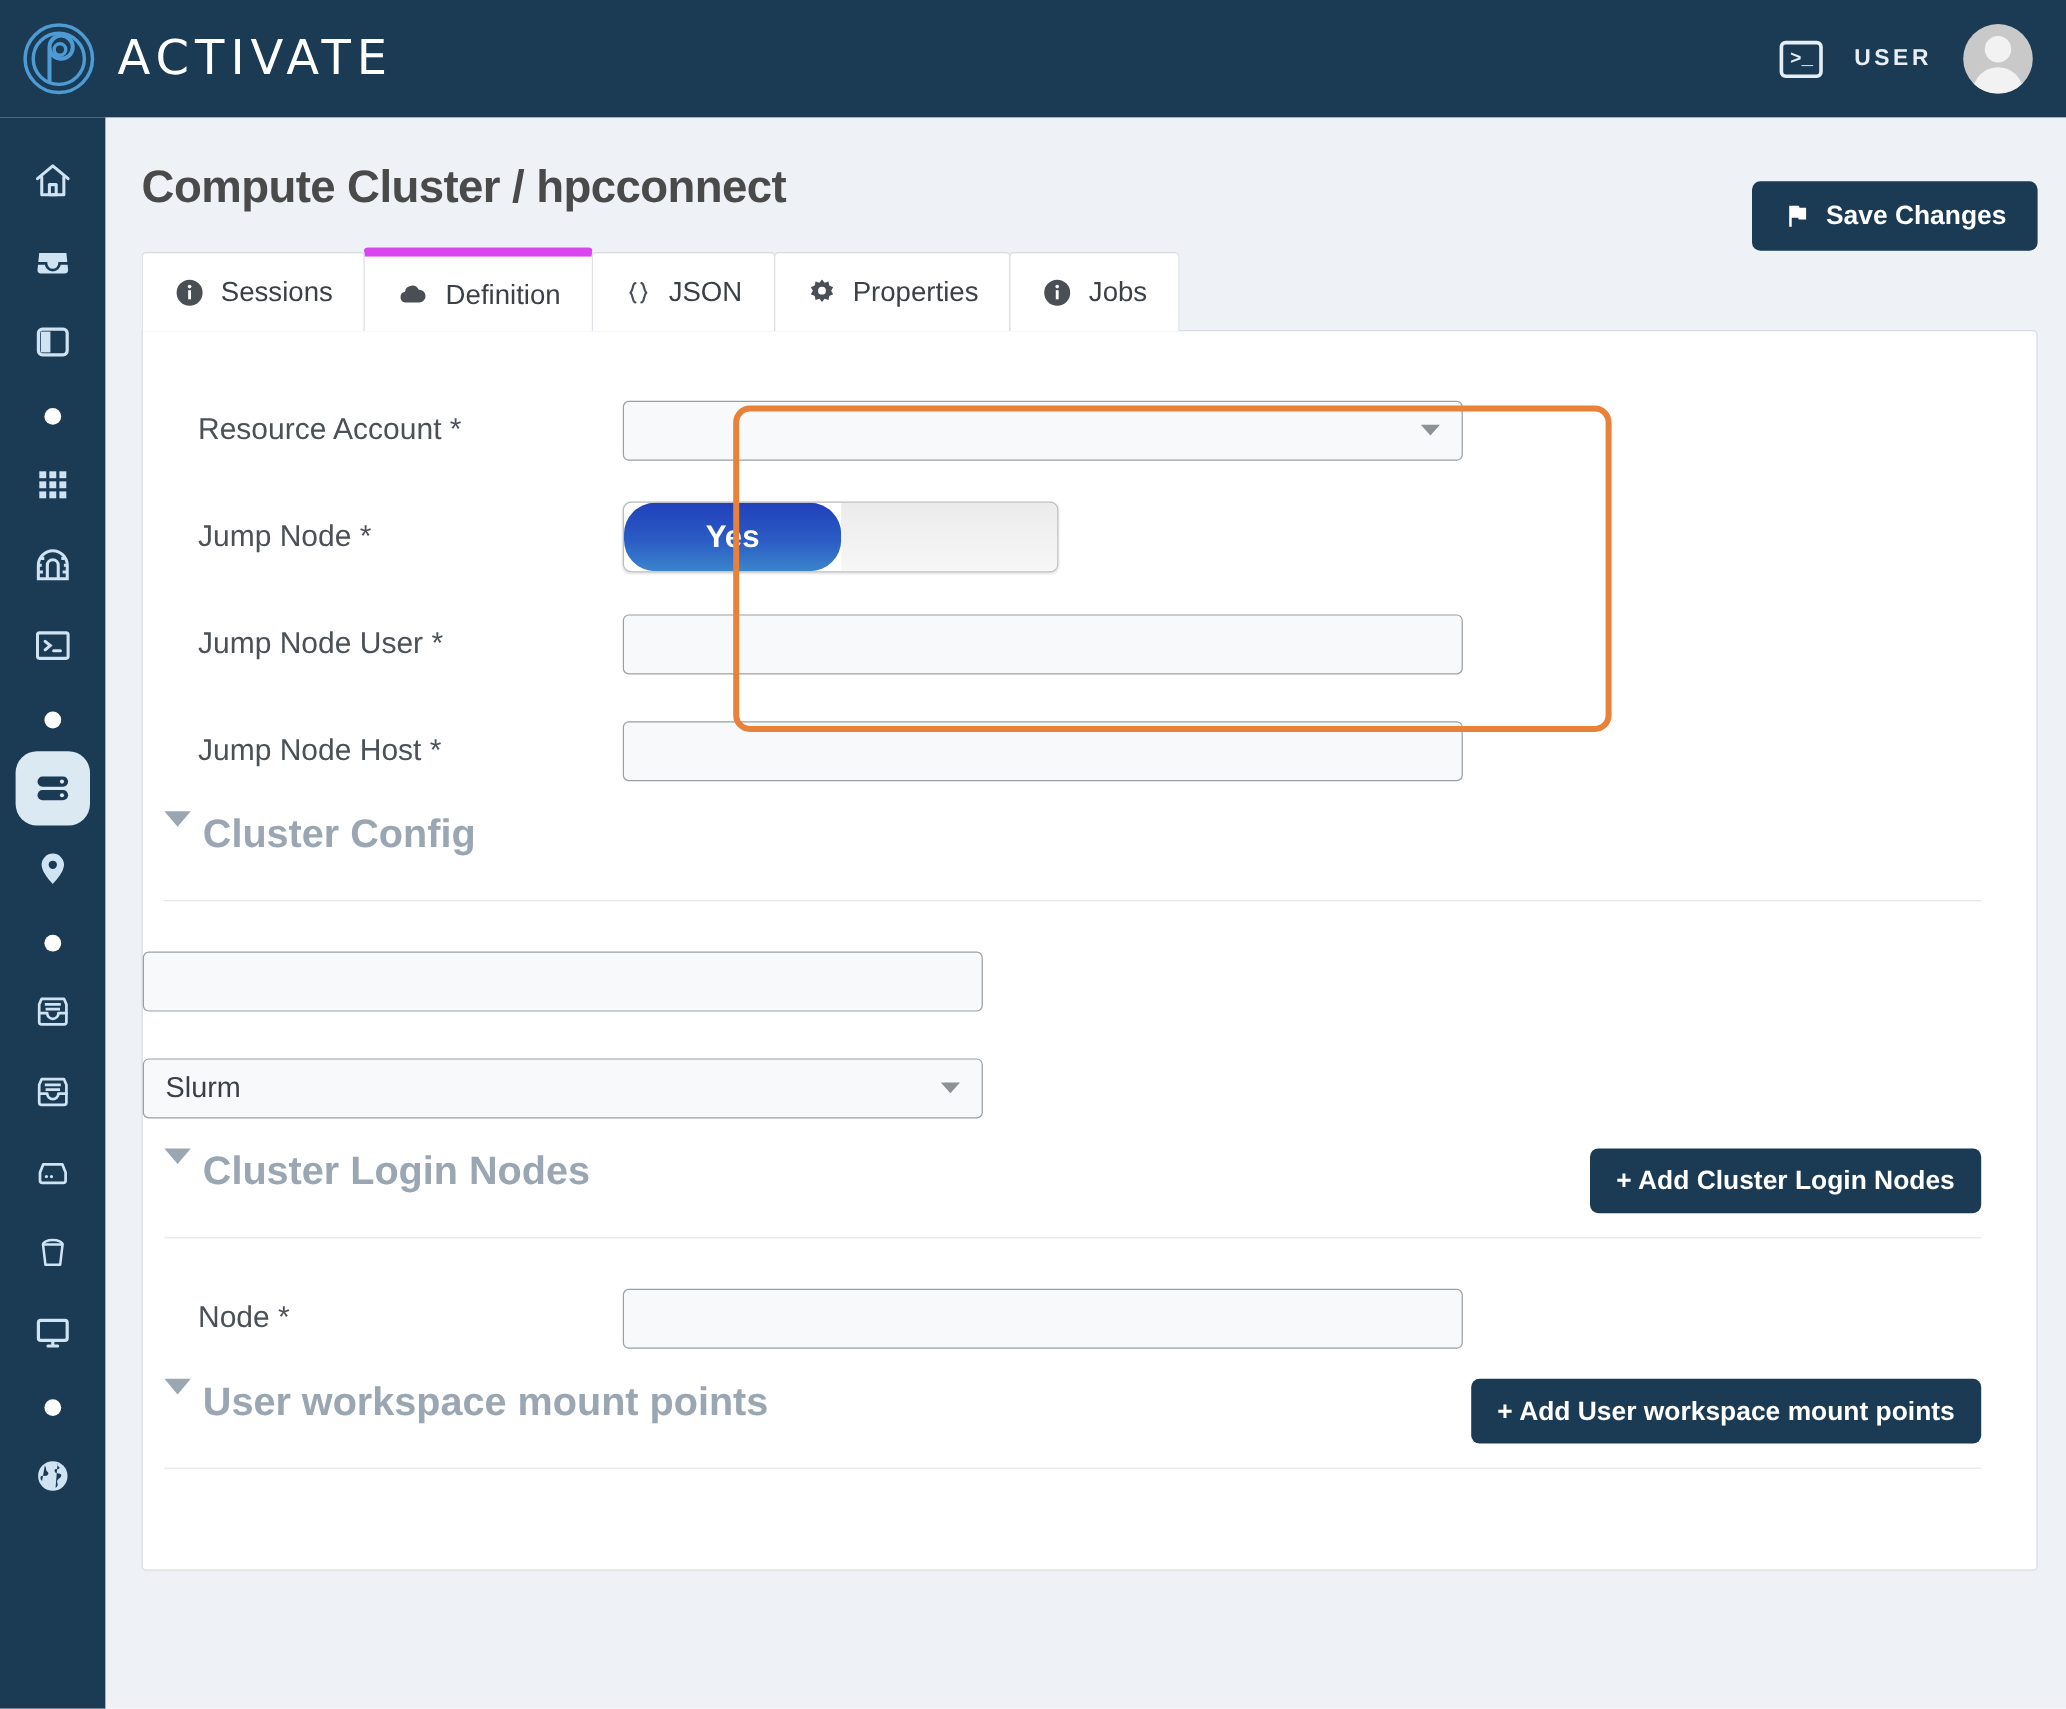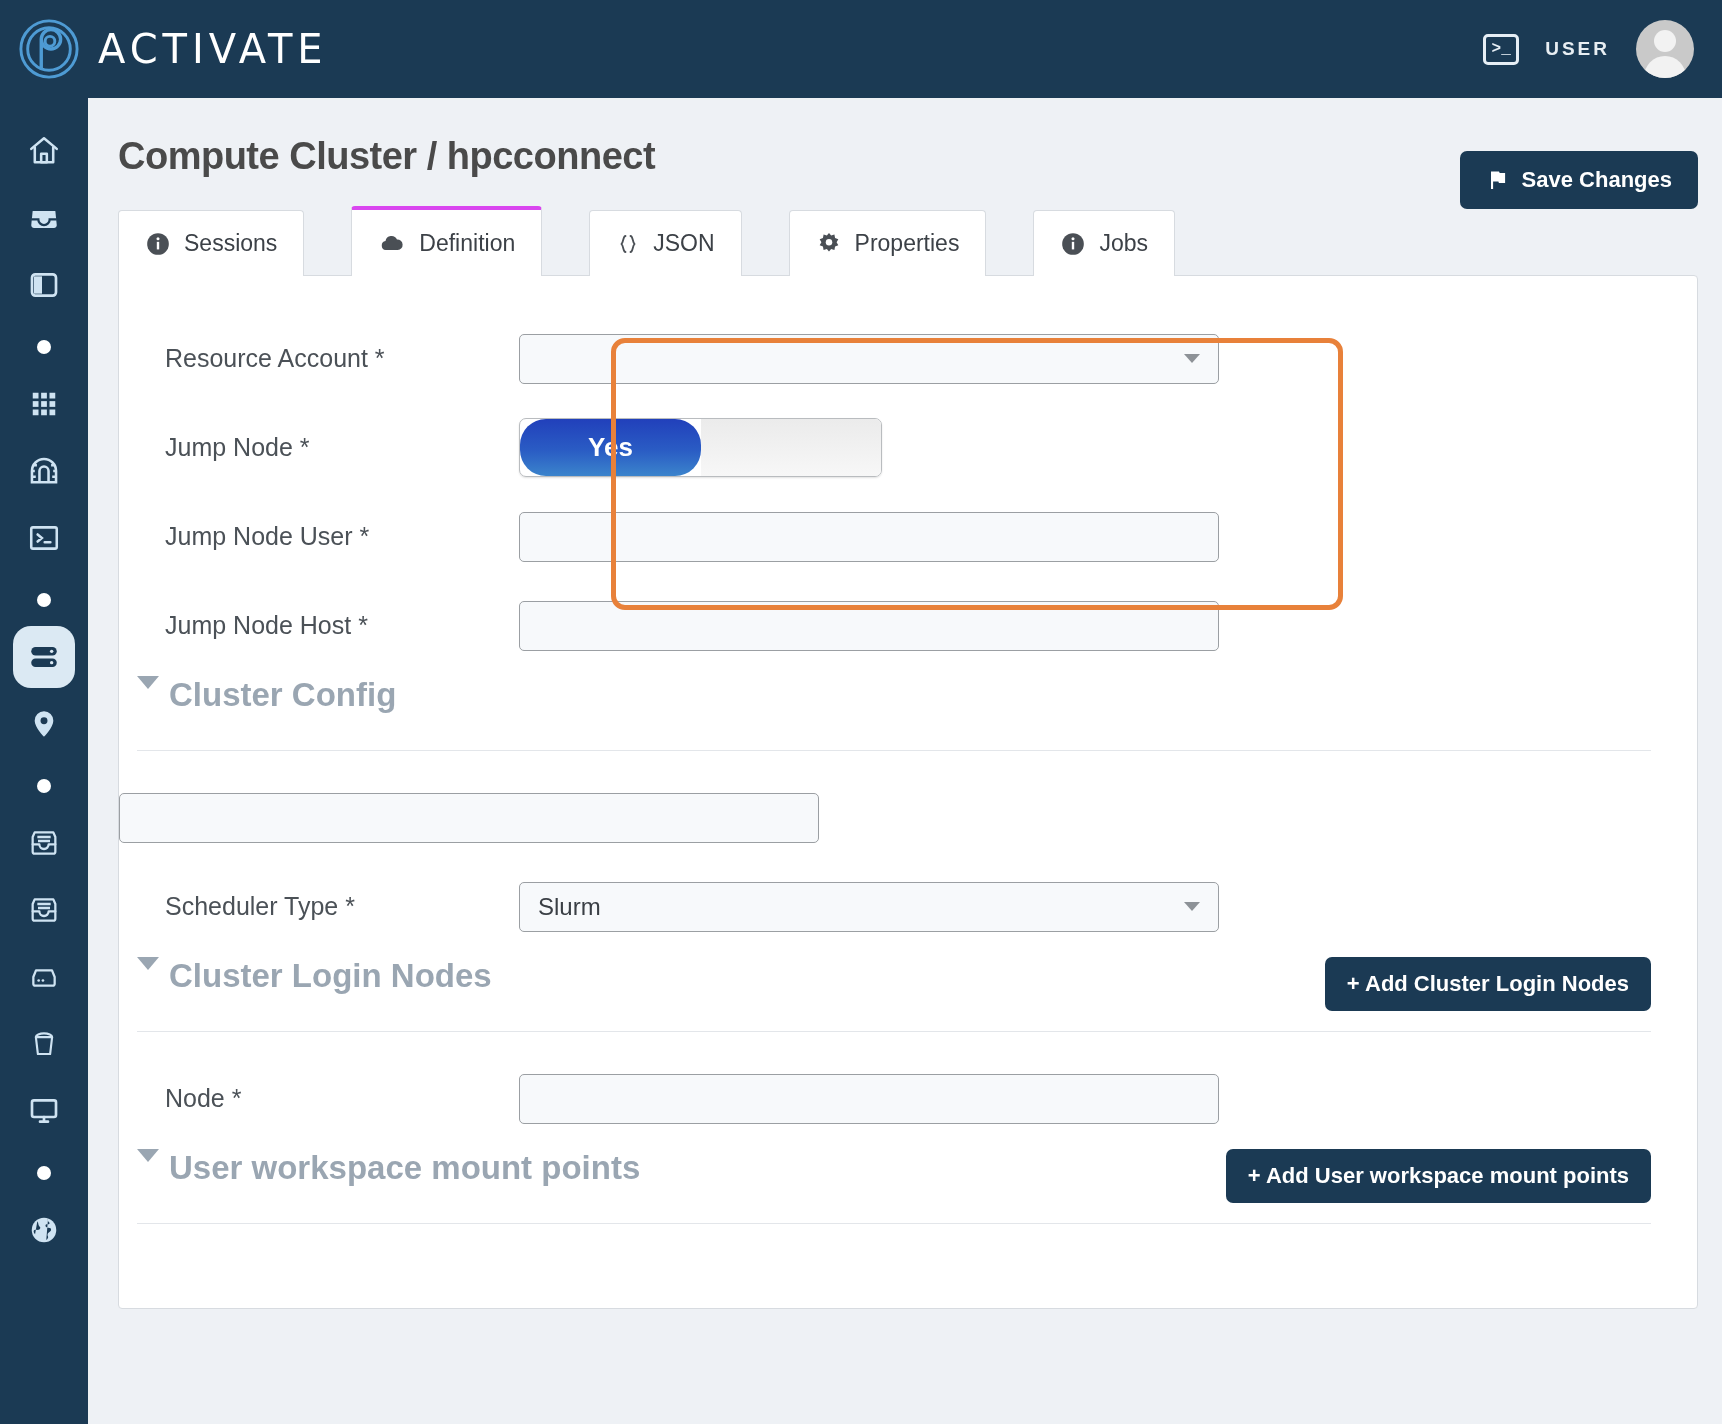--- a/index.html
+++ b/index.html
@@ -58,28 +58,28 @@
   }
   .page-head { display:flex; align-items:center; height: 72px; }
   .page-title { font-size: 38px; font-weight: bold; color:#4a4a4a; letter-spacing:-0.5px; }
   .save-btn {
     margin-left: auto; background:#1b3a54; color:#fff; border:none; border-radius:7px;
     height: 58px; padding: 0 26px; font-size: 22px; font-weight:600; cursor:pointer;
     display:flex; align-items:center; gap:12px; font-family:"Liberation Sans", sans-serif;margin-top:48px;
   }
 
   
-  .tabs { display:flex; align-items:flex-end; margin-top: 14px; position:relative; z-index:2;gap:48px; }
+  .tabs { display:flex; align-items:flex-end; margin-top: 14px; position:relative; z-index:2; }
   .tab {
     background:#ffffff; border:1px solid #d7dbe0; border-bottom:none;
     height: 66px; display:flex; align-items:center; gap:13px; padding: 0 26px;
     font-size:23px; color:#3c4147; cursor:pointer; margin-right:-1px;
     border-radius: 4px 4px 0 0;
   }
-  .tab.active { border-top: 4px solid #d946ef; height: 70px; position:relative; z-index:3; }
+  .tab.active { border-top: 8px solid #d946ef; height: 70px; position:relative; z-index:3; }
   .tab .ticon { display:flex; align-items:center; }
 
   .panel {
     background:#ffffff; border:1px solid #d7dbe0; border-radius:0 4px 4px 4px;
     height: 1034px; margin-top:-1px; position:relative;
     padding: 38px 0 0 0;
   }
 
   .row { display:flex; align-items:center; height: 89px; }
   .row .lbl {
@@ -406,21 +406,20 @@
 
     <div class="row">
       <div class="ctrl">
         <div class="field">
           <span></span>
         </div>
       </div>
     </div>
 
     <div class="row">
-      <div class="lbl">Scheduler Type *</div>
       <div class="ctrl">
         <div class="field select">
           <span>Slurm</span>
           <span class="caret-down"></span>
         </div>
       </div>
     </div>
 
     <div class="section">
       <span class="sec-chev"></span>

